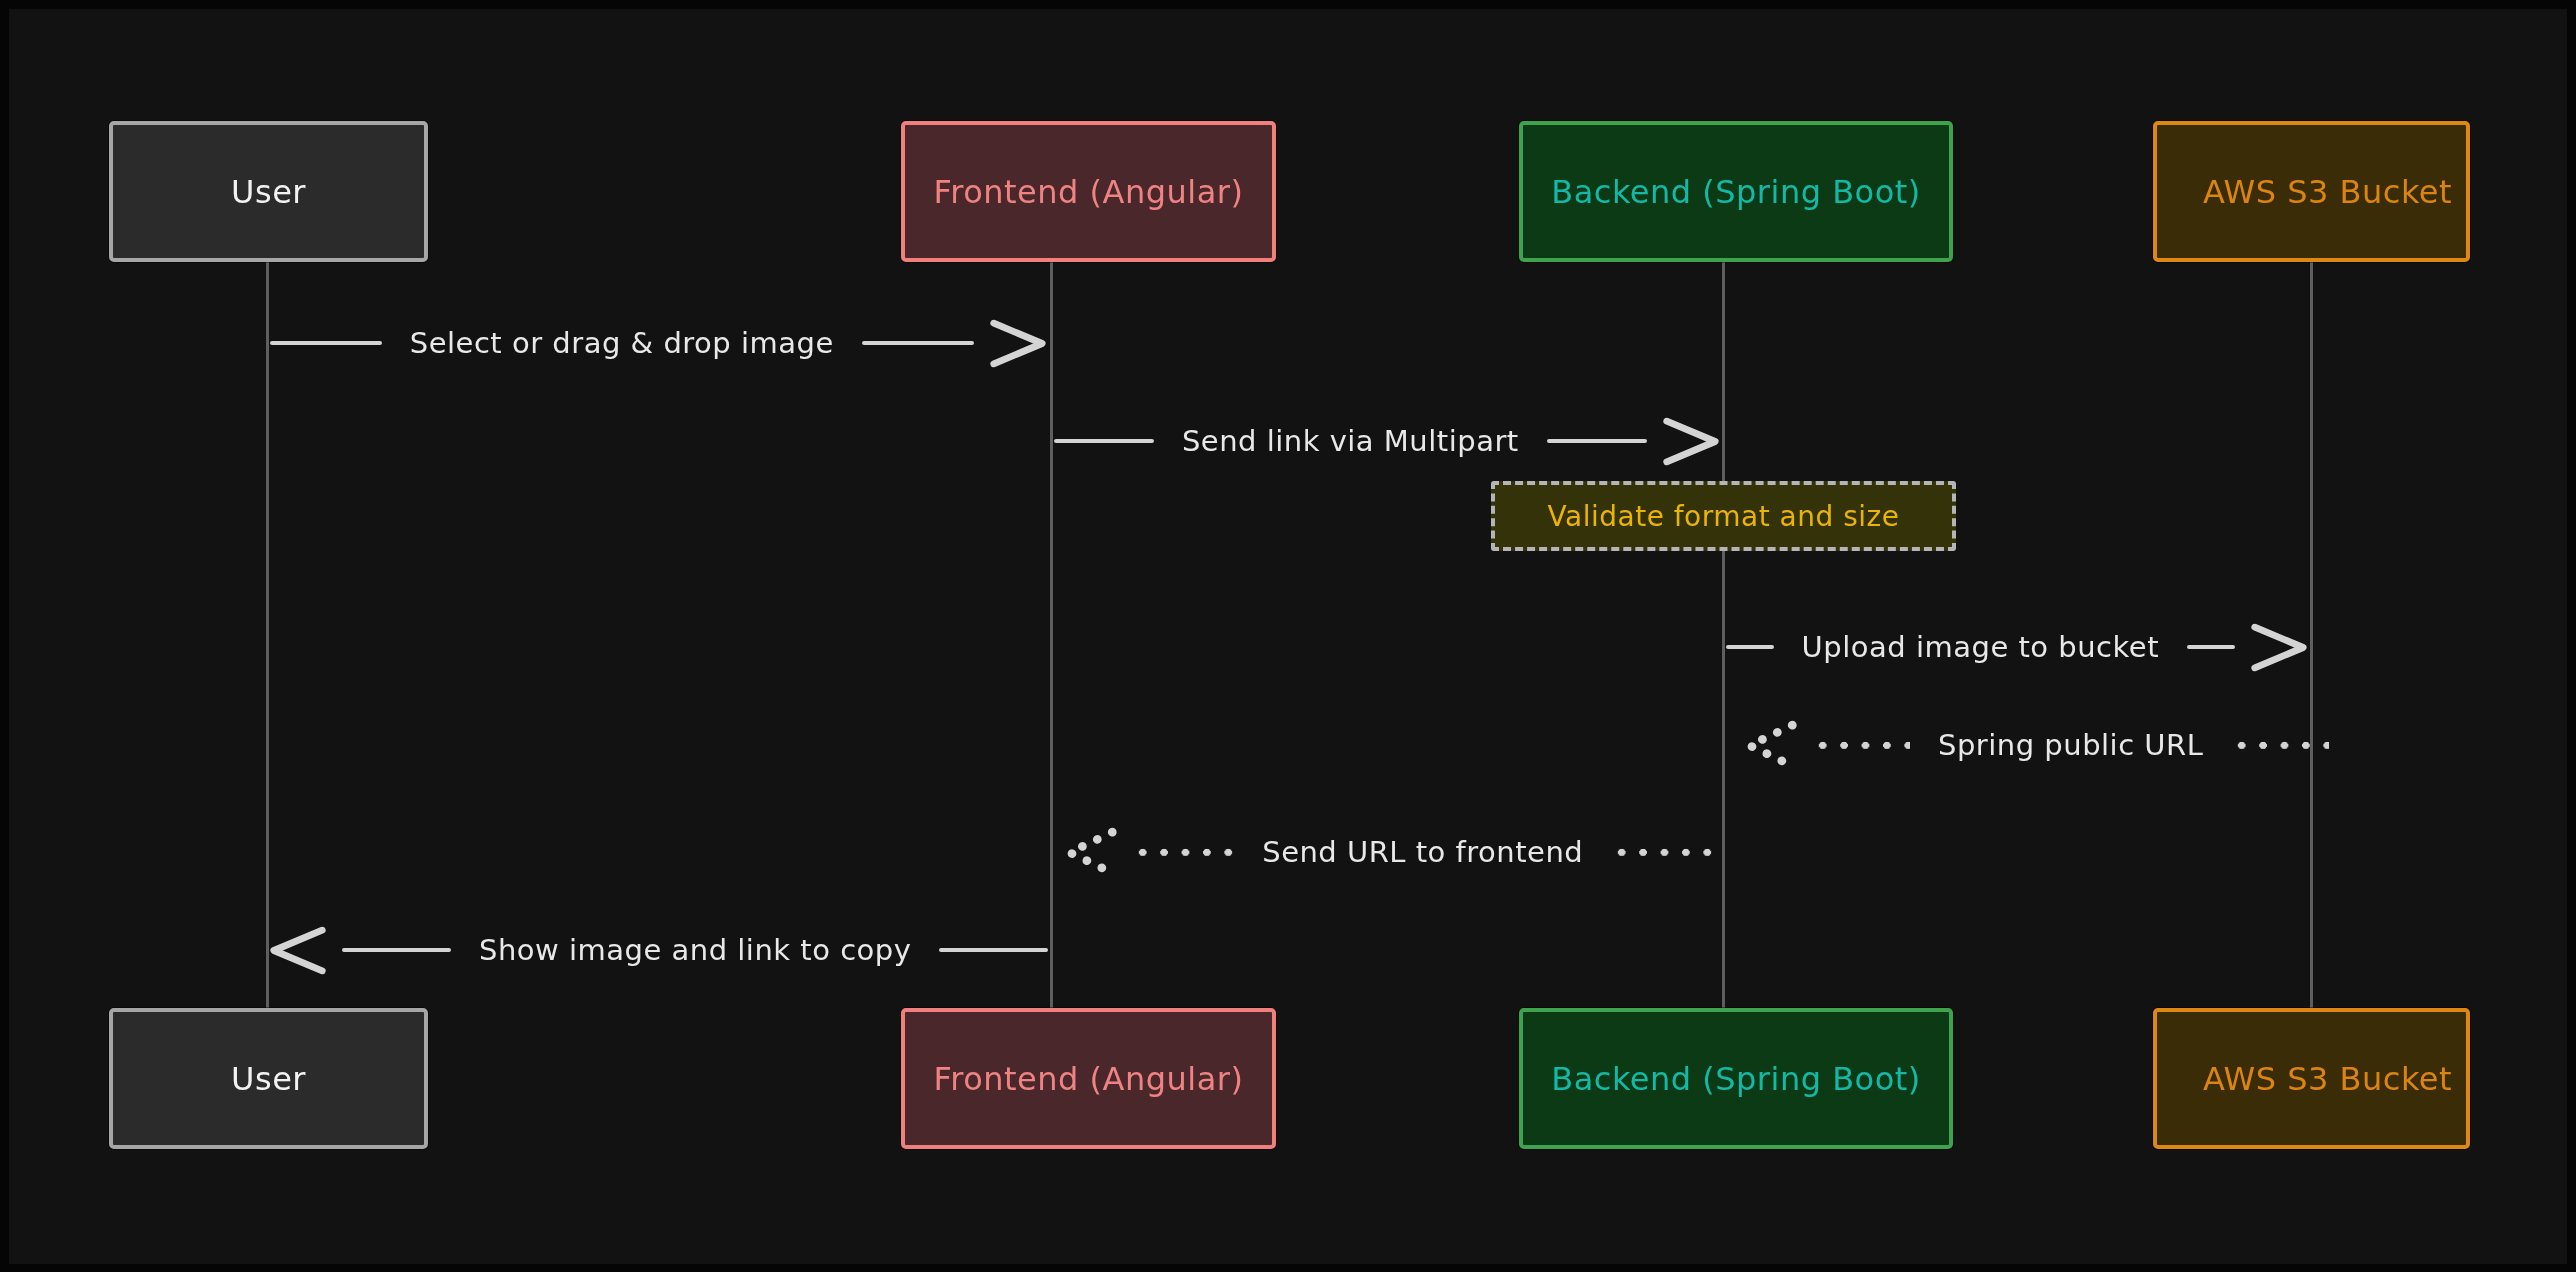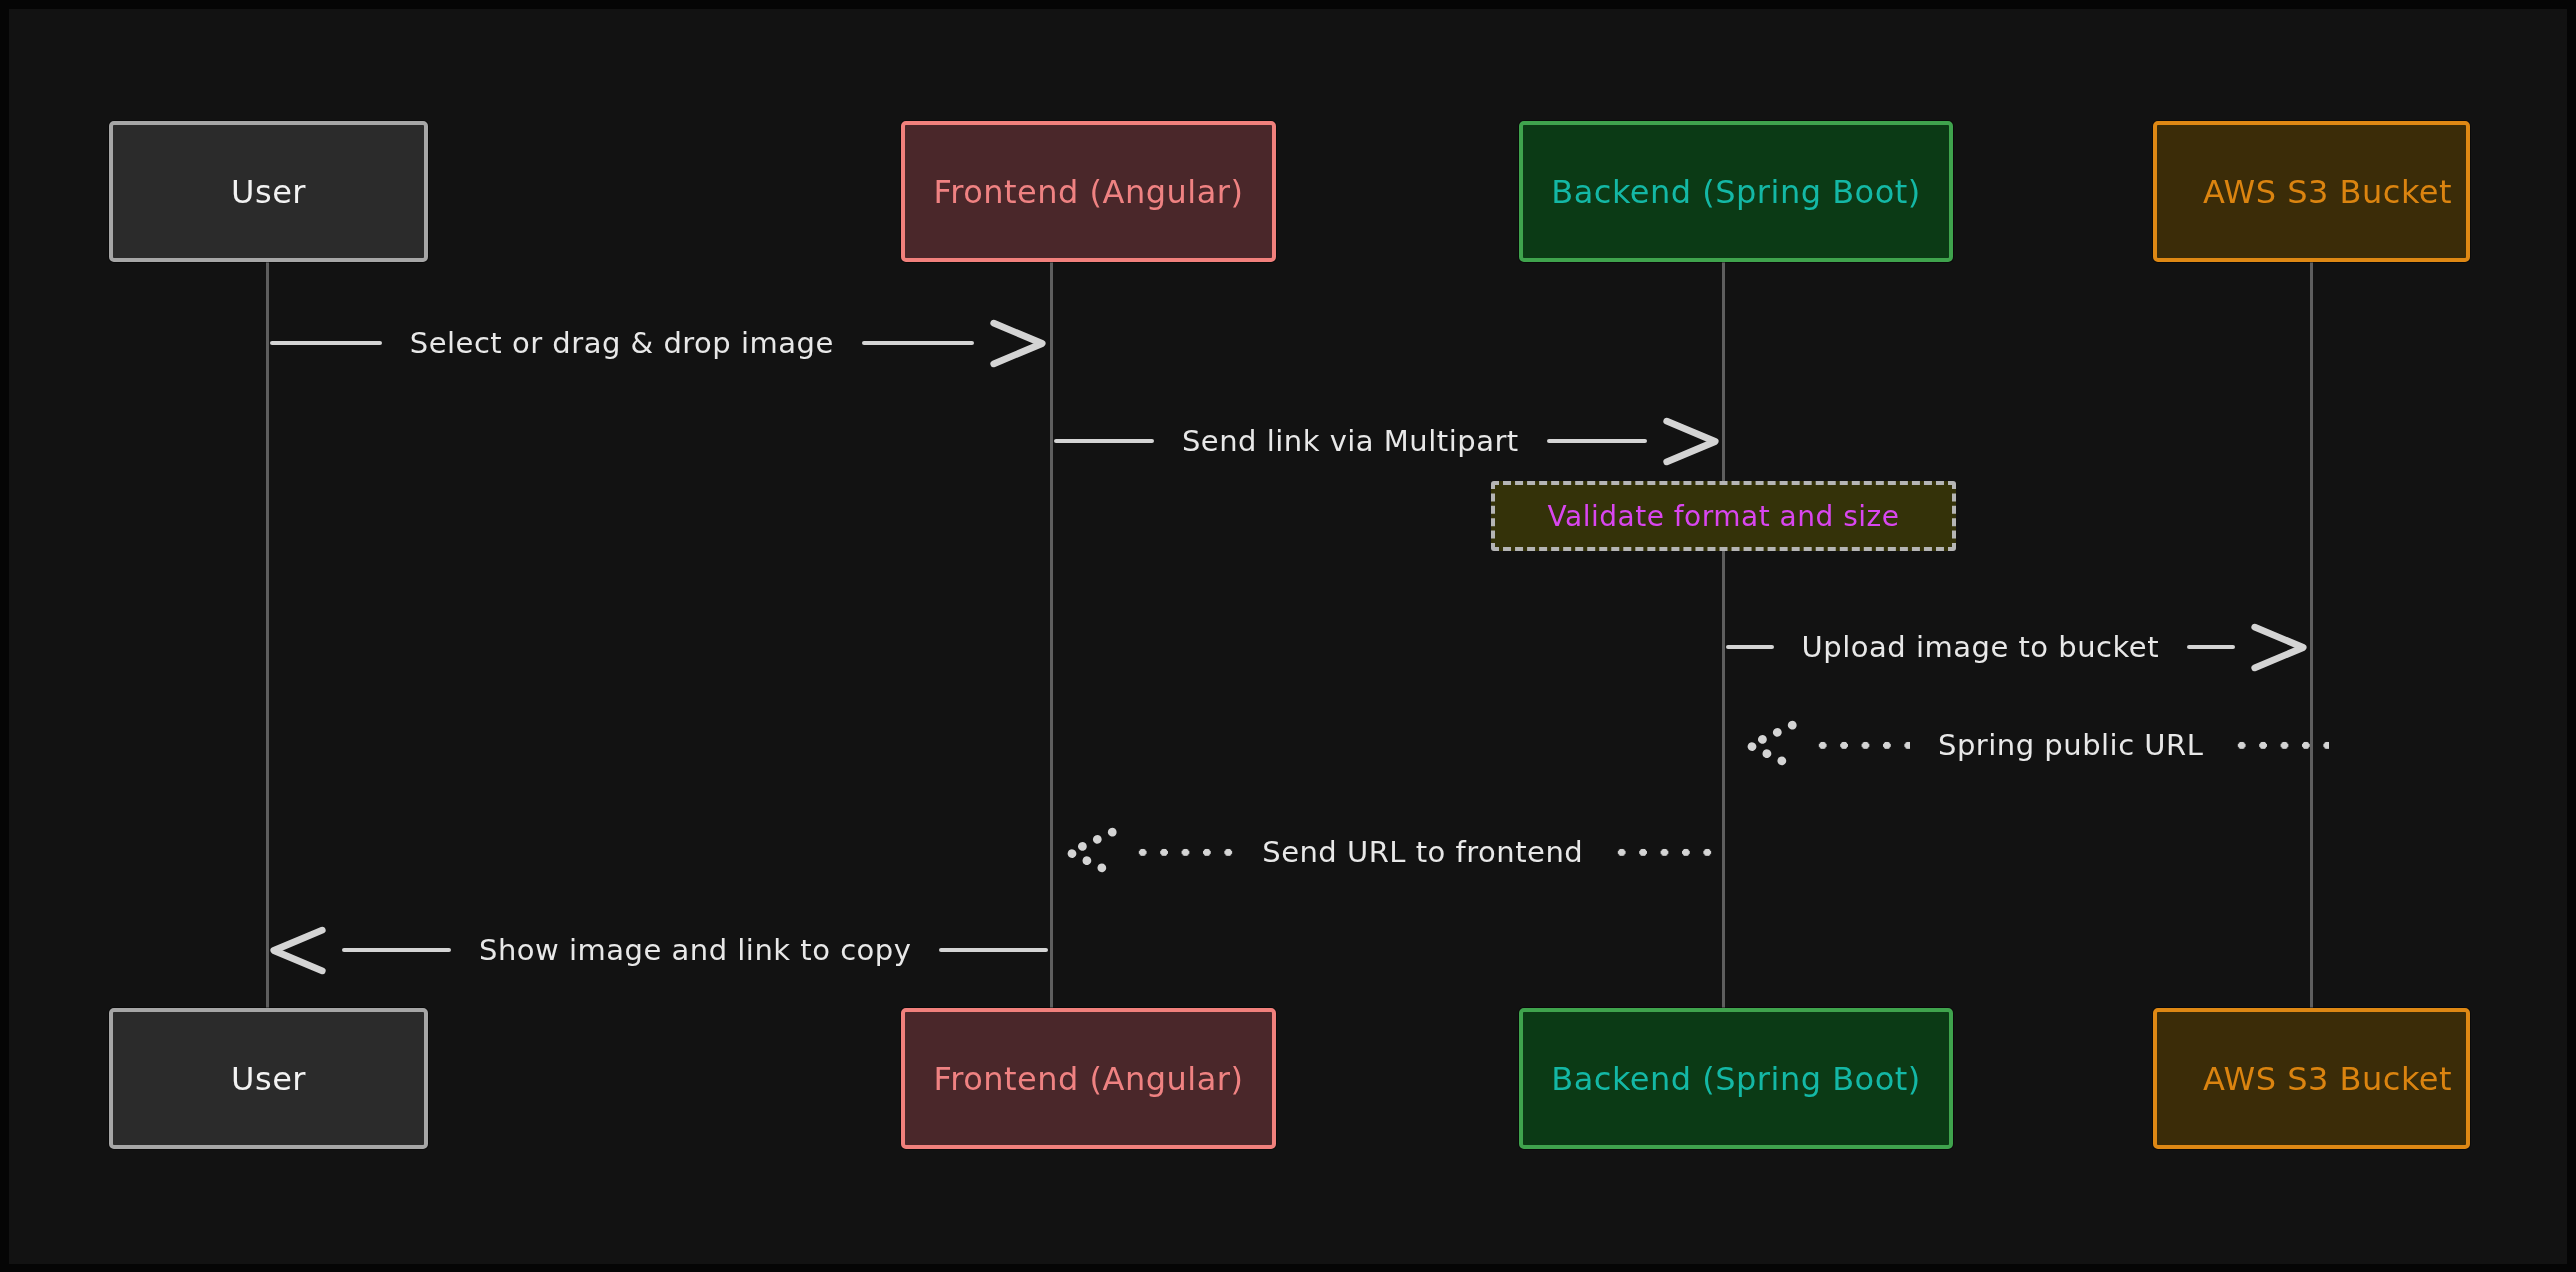--- a/index.html
+++ b/index.html
@@ -101,21 +101,21 @@
     background: #343209;
     border: 4.9px dashed #b5b5b5;
     border-radius: 2.9px;
     display: flex;
     align-items: center;
     justify-content: center;
     z-index: 4;
   }
   .note span {
     font-size: 28px;
-    color: #d946ef;
+    color: #eab308;
     letter-spacing: 0.5px;
     white-space: nowrap;
   }
 </style>
 </head>
 <body>
 
 <div class="canvas">
 
   <div class="lifeline" style="left:257px"></div>

